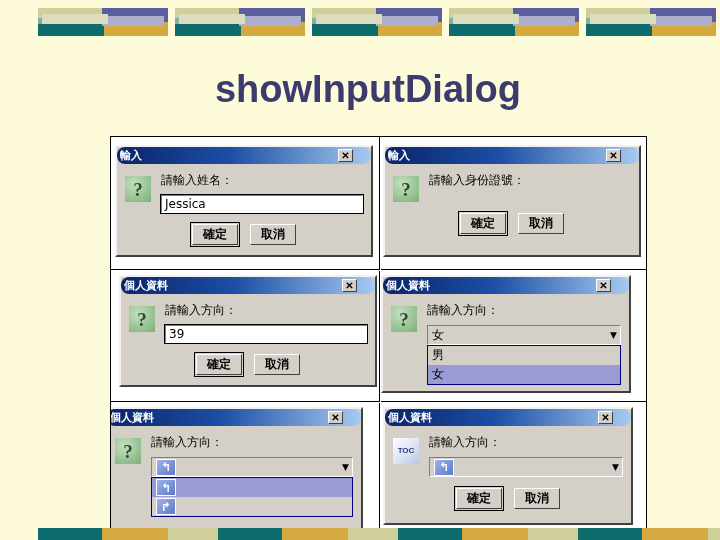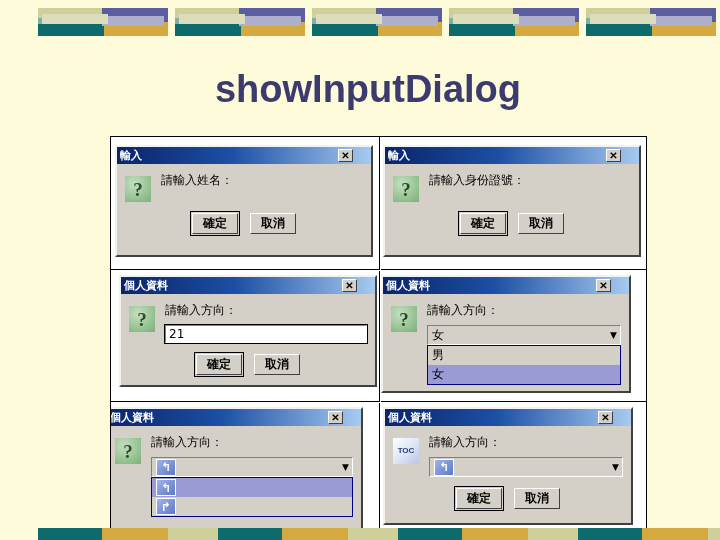--- a/index.html
+++ b/index.html
@@ -62,20 +62,21 @@
     border-top: 2px solid #f4f2ee;
     border-left: 2px solid #f4f2ee;
     border-right: 2px solid #404040;
     border-bottom: 2px solid #404040;
   }
   .titlebar {
     height: 17px;
     background: linear-gradient(to right, #0a246a 0%, #1c4fa5 45%, #a6caf0 100%);
     display: flex; align-items: center;
     padding: 0 18px 0 3px;
+    border-radius: 8px;
   }
   .titlebar .t-text {
     color: #ffffff; font-size: 11px; font-weight: bold;
     white-space: nowrap; line-height: 13px;
   }
   .titlebar .spacer { flex: 1; }
   .closebtn {
     width: 15px; height: 13px;
     background: #d4d0c8;
     border-top: 1px solid #ffffff; border-left: 1px solid #ffffff;
@@ -224,20 +225,21 @@
         <div class="titlebar">
           <span class="t-text">輸入</span>
           <span class="spacer"></span>
           <span class="closebtn">✕</span>
         </div>
         <div class="dlg-body">
           <div class="row-top">
             <div class="ico q">?</div>
             <div class="fields">
               <div class="prompt">請輸入姓名：</div>
+              <div class="txtfield">Jessica</div>
             </div>
           </div>
           <div class="btnrow">
             <div class="btn default">確定</div>
             <div class="btn">取消</div>
           </div>
         </div>
       </div>
     </div>
 
@@ -268,21 +270,21 @@
         <div class="titlebar">
           <span class="t-text">個人資料</span>
           <span class="spacer"></span>
           <span class="closebtn">✕</span>
         </div>
         <div class="dlg-body">
           <div class="row-top">
             <div class="ico q">?</div>
             <div class="fields">
               <div class="prompt">請輸入方向：</div>
-              <div class="txtfield">21</div>
+              <div class="txtfield">39</div>
             </div>
           </div>
           <div class="btnrow">
             <div class="btn default">確定</div>
             <div class="btn">取消</div>
           </div>
         </div>
       </div>
     </div>
 

